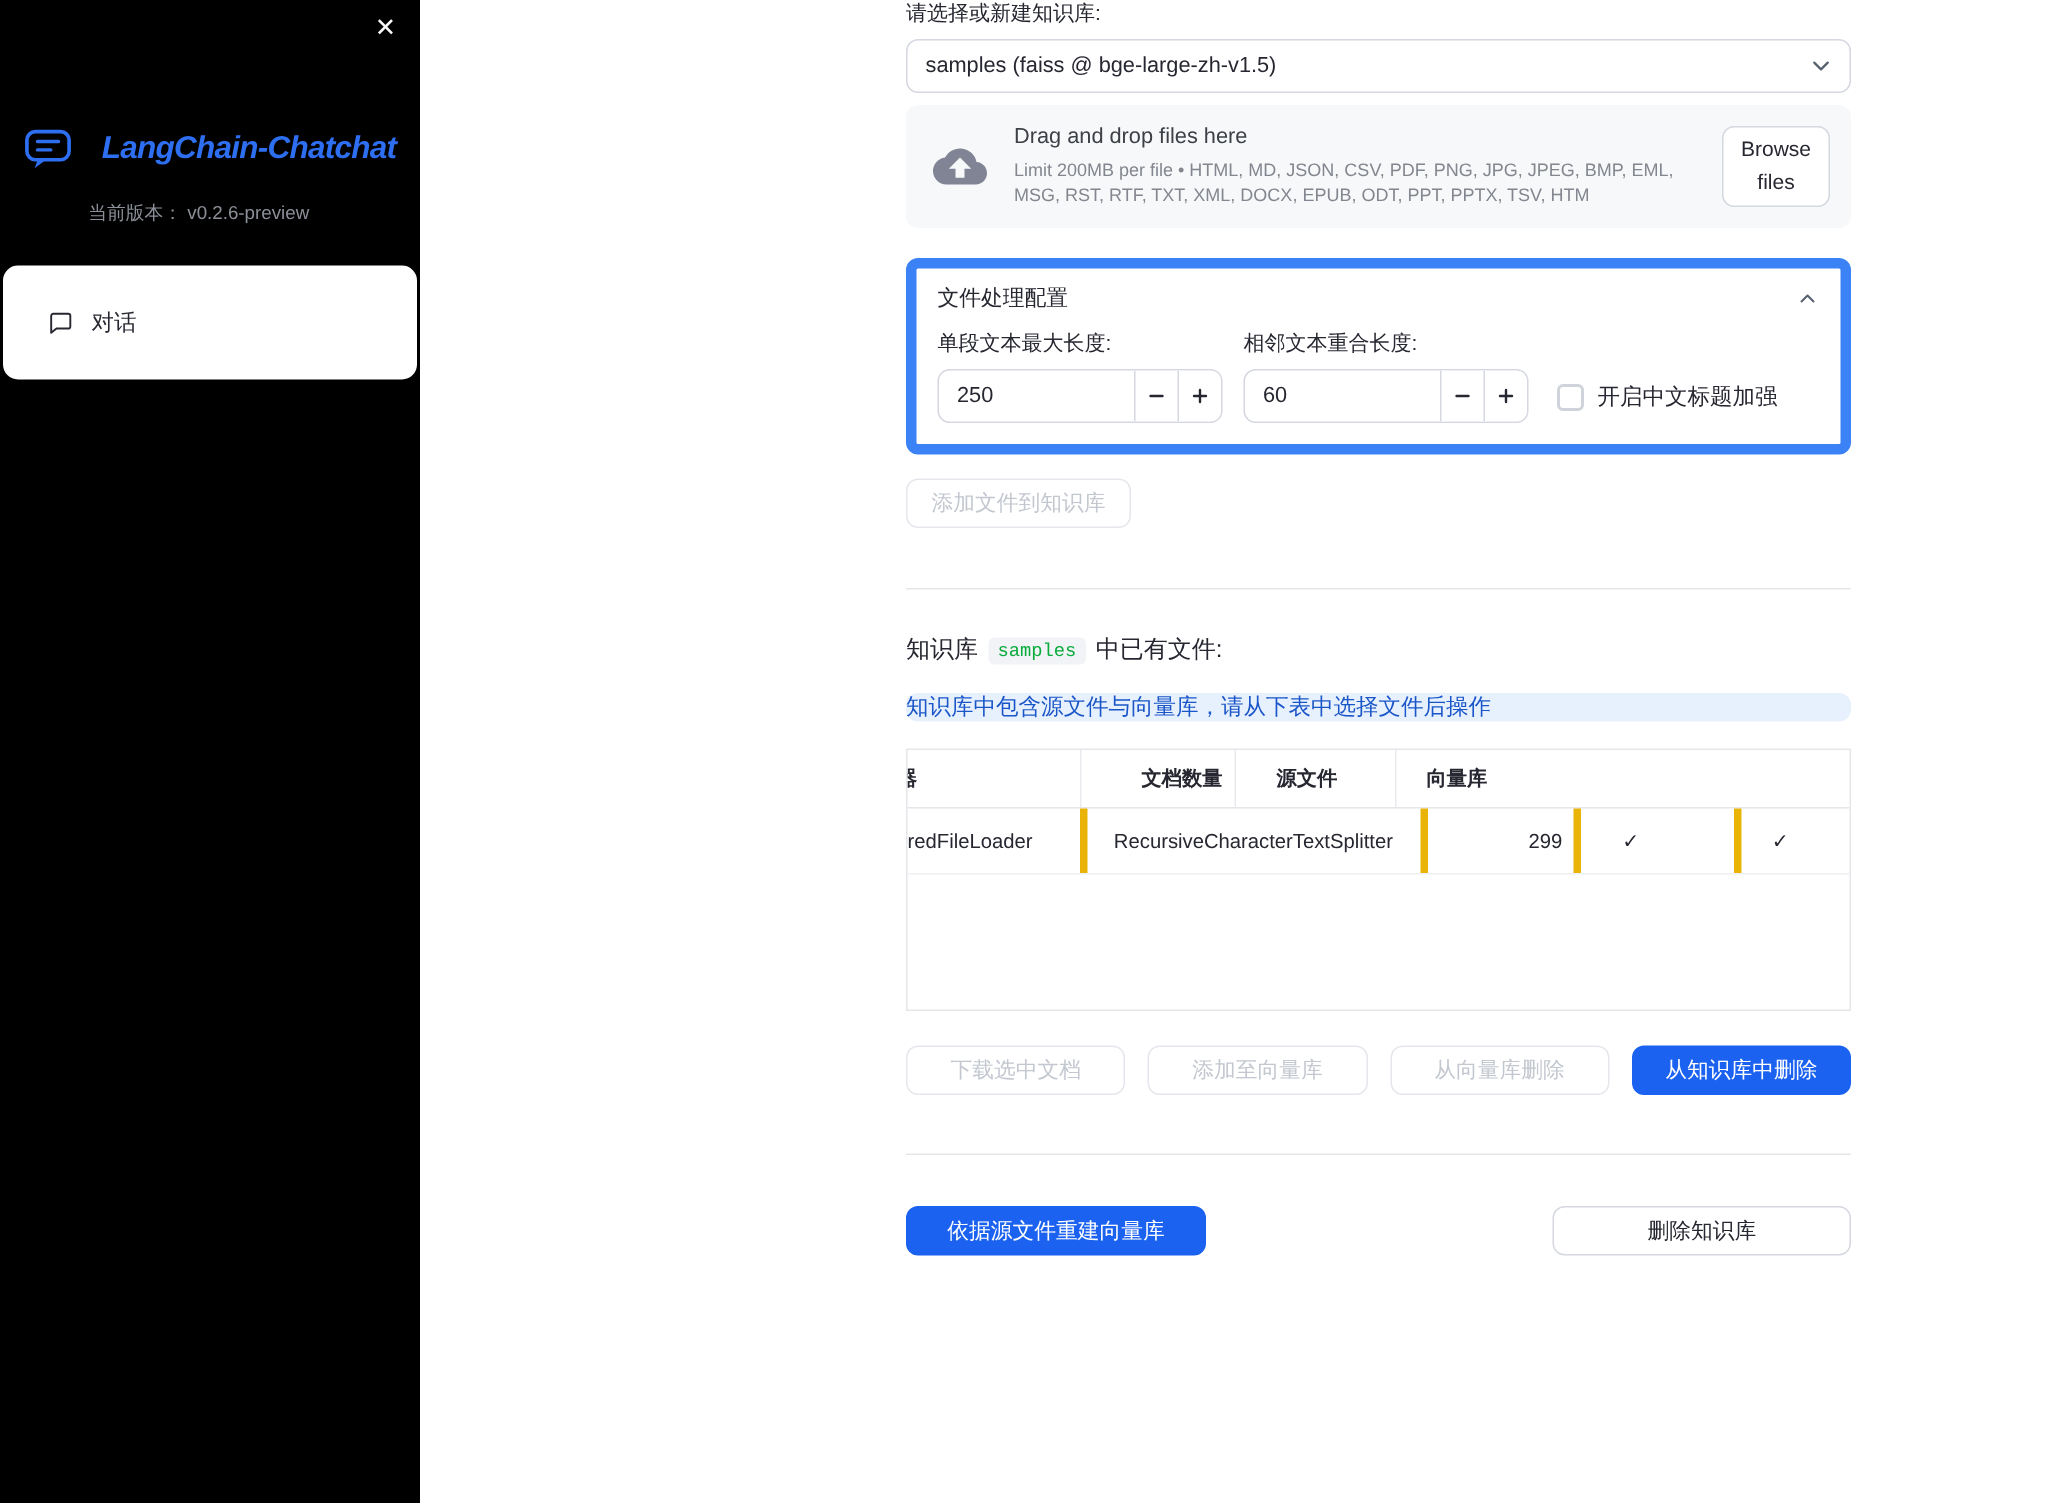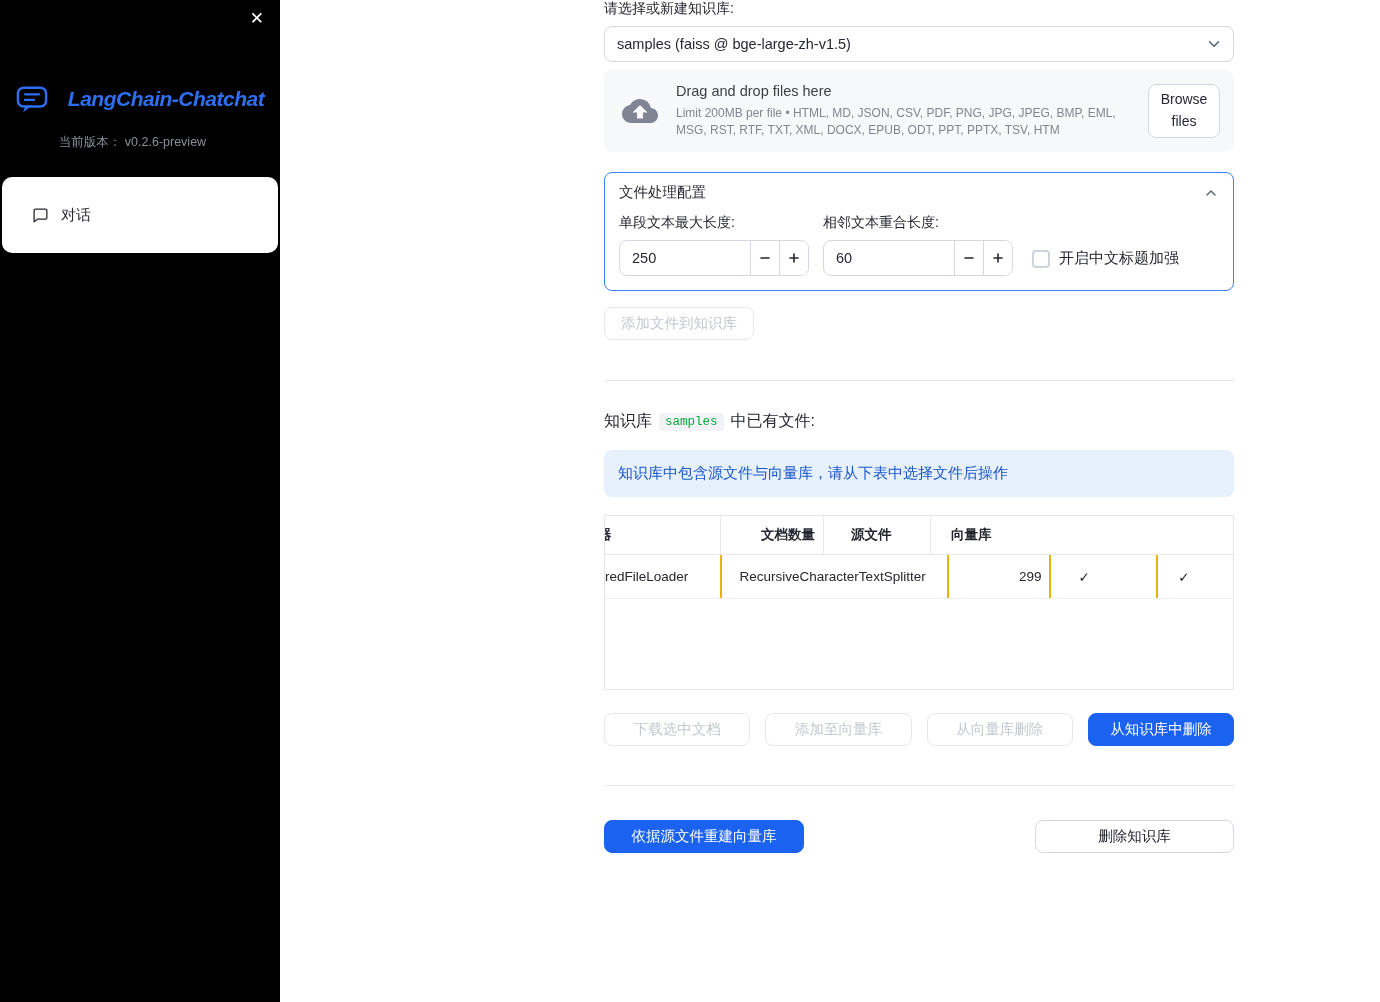--- a/index.html
+++ b/index.html
@@ -69,21 +69,21 @@
   .dz-texts { margin-left: 18px; flex: 1; padding-right: 10px; }
   .dz-drag { font-size: 14.5px; color: #3d4046; }
   .dz-limit { font-size: 12px; color: #83868e; line-height: 1.4; margin-top: 6px; }
   .browse-btn {
     width: 72px; min-height: 51px; background: #fff;
     border: 1px solid #d5d8e0; border-radius: 8px;
     font-size: 14px; color: #262730; line-height: 1.55; cursor: pointer;
     padding: 4px 8px; font-family: inherit;
   }
 
-  .expander { margin-top: 20px; border: 1px solid #3b82f6; border-radius: 8px; background: #fff; }
+  .expander { margin-top: 20px; border: 7px solid #3b82f6; border-radius: 8px; background: #fff; }
   .exp-header {
     display: flex; align-items: center; justify-content: space-between;
     padding: 10px 14px; font-size: 14.5px; cursor: pointer;
   }
   .exp-body { padding: 2px 14px 14px 14px; display: flex; align-items: flex-end; }
   .num-col { width: 190px; }
   .num-col + .num-col { margin-left: 14px; }
   .num-label { font-size: 14px; margin-bottom: 8px; }
   .num-input {
     height: 36px; border: 1px solid #d5d8e0; border-radius: 8px;
@@ -114,32 +114,32 @@
 
   .kb-line { margin-top: 30px; font-size: 16px; display: flex; align-items: center; gap: 7px; }
   .kb-code {
     font-family: "Liberation Mono", "DejaVu Sans Mono", monospace;
     font-size: 12.5px; color: #09ab3b; background: #f2f3f7;
     padding: 2px 6px; border-radius: 4px;
   }
 
   .info-box {
     margin-top: 18px; background: #e7f0fd; border-radius: 8px;
-    padding: 14px; font-size: 15px; color: #1a56c8; font-family: Liberation Serif, serif;
+    font-size: 15px; color: #1a56c8; font-family: Liberation Serif, serif;
   }
 
   .files-table {
     margin-top: 18px; height: 175px; border: 1px solid #e4e6ea; background: #fff;
     overflow: hidden; font-size: 13.5px;
   }
   .t-row { display: flex; align-items: center; }
   .t-head { height: 39px; border-bottom: 1px solid #e4e6ea; font-weight: 700; }
   .t-body-row { height: 44px; border-bottom: 1px solid #eef0f3; font-weight: 400; }
   .t-cell { height: 100%; display: flex; align-items: center; overflow: hidden; white-space: nowrap; }
-  .t-cell + .t-cell { border-left: 2px solid #eab308; }
+  .t-cell + .t-cell { border-left: 5px solid #eab308; }
   .t-head .t-cell + .t-cell { border-left: 1px solid #e8eaee; }
   .c0 { width: 115px; padding-left: 0; }
   .c1 { width: 228px; padding-left: 18px; }
   .c2 { width: 103px; justify-content: flex-end; padding-right: 8px; }
   .c3 { width: 107px; padding-left: 27px; }
   .c4 { width: 77px; padding-left: 20px; }
   .clipped { margin-left: -7px; }
 
   .actions { margin-top: 23px; display: flex; gap: 15px; }
   .actions .btn { flex: 1; padding: 0; }

